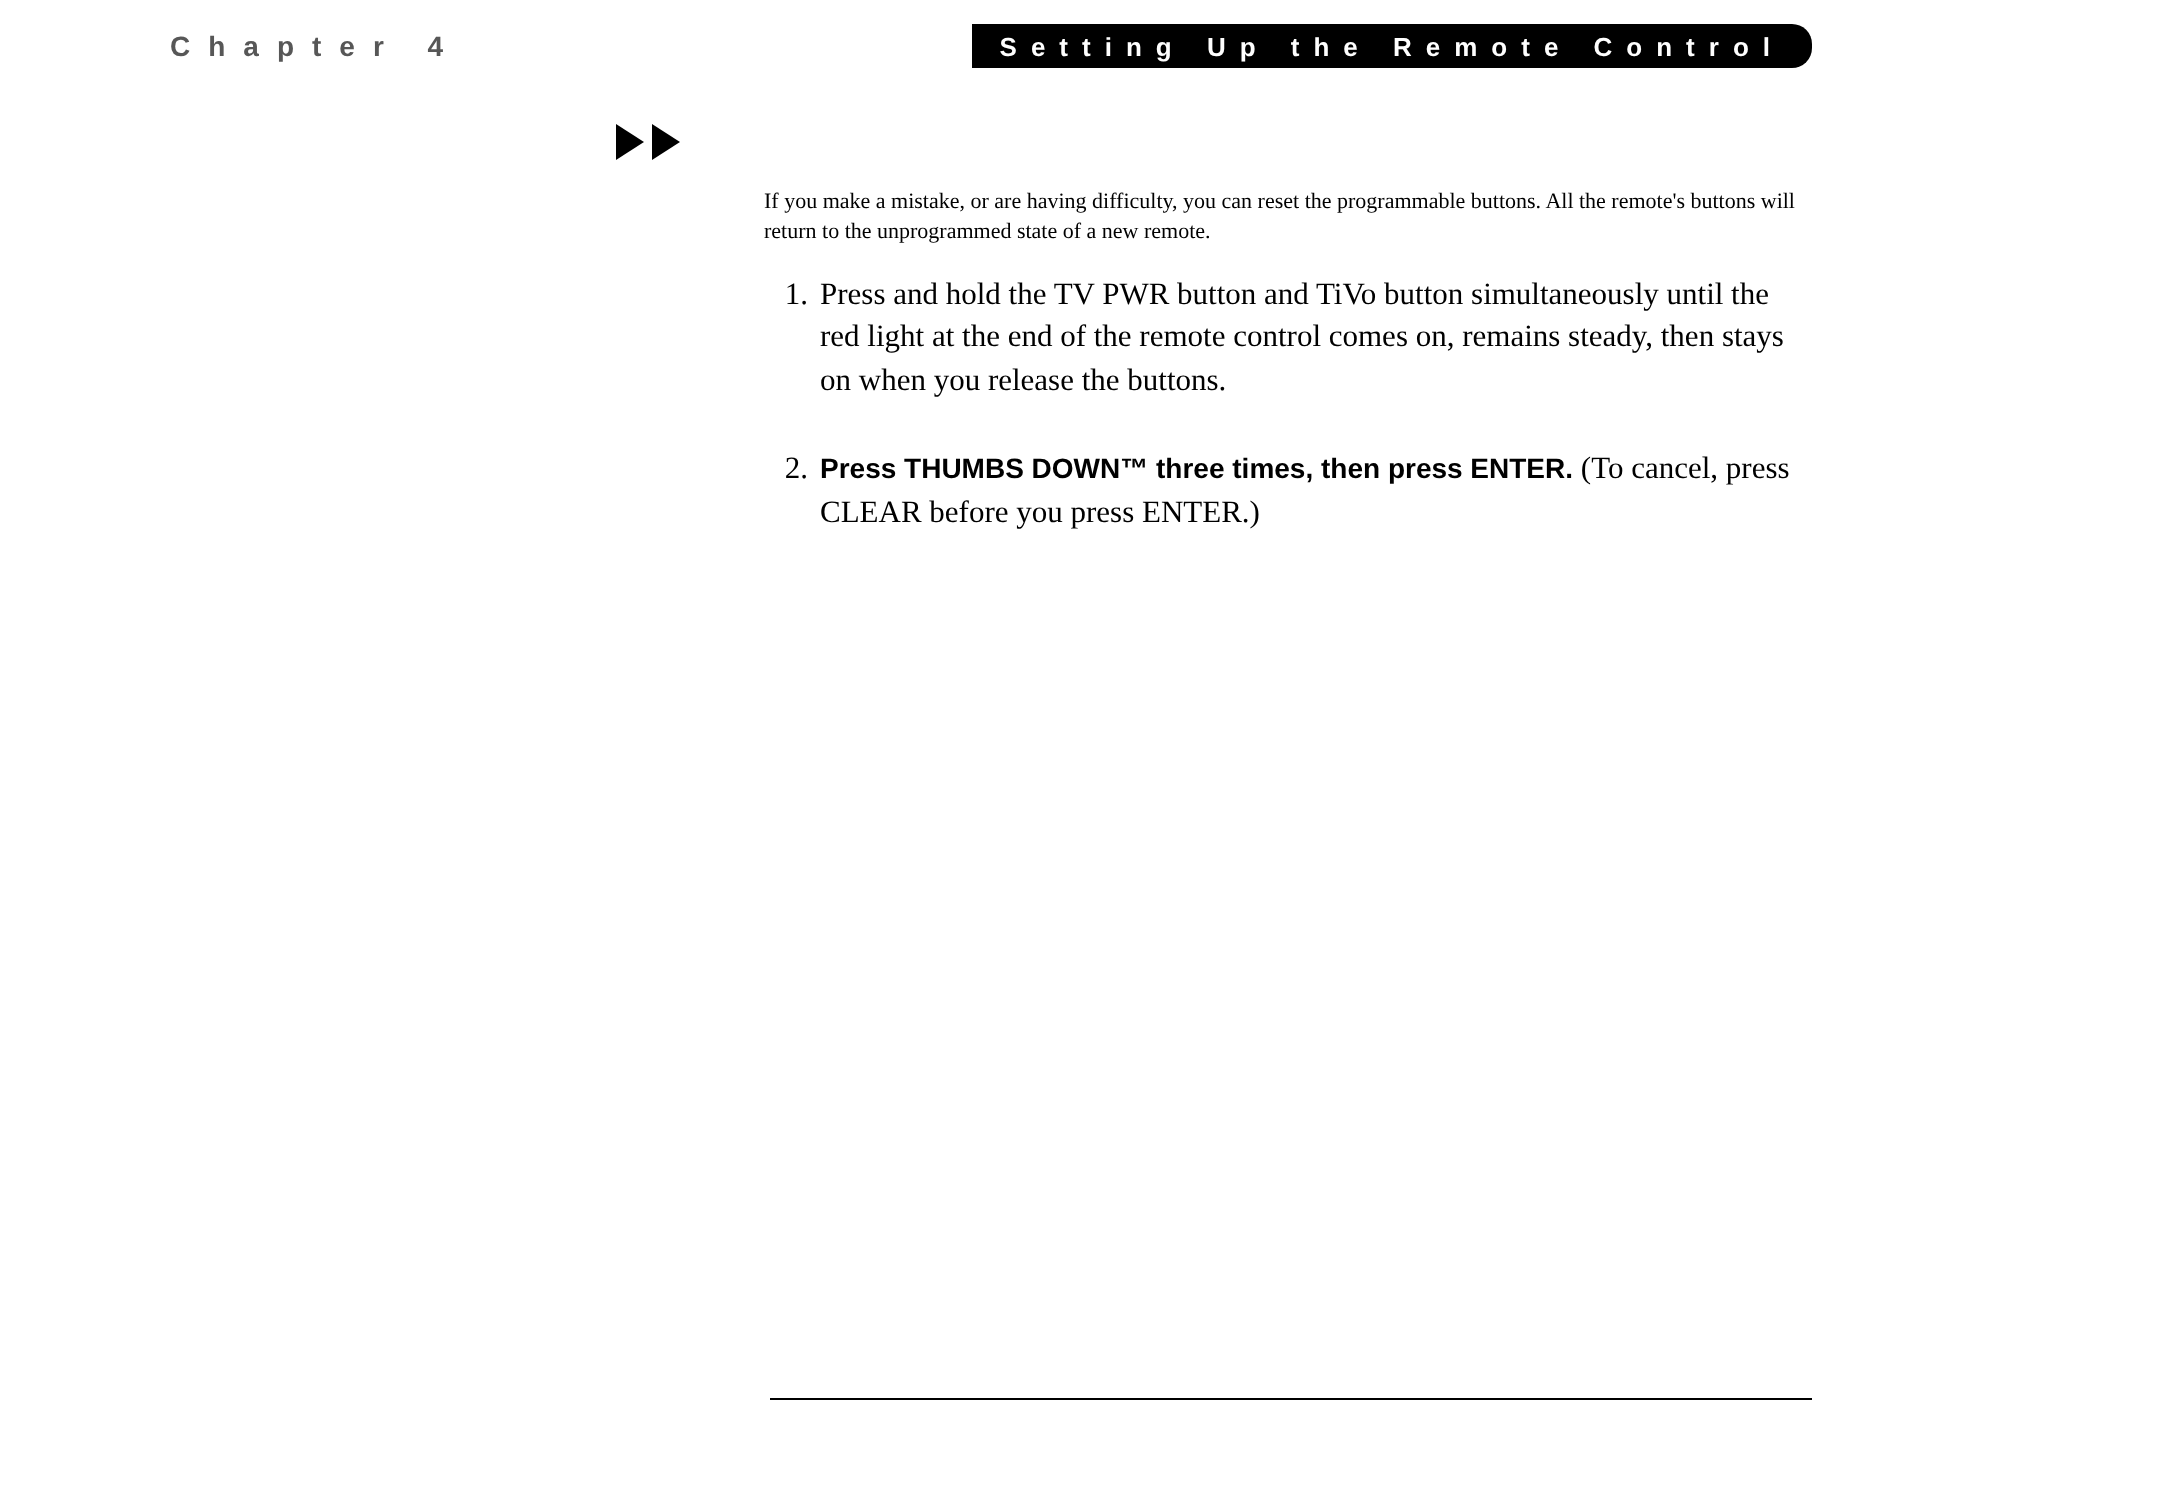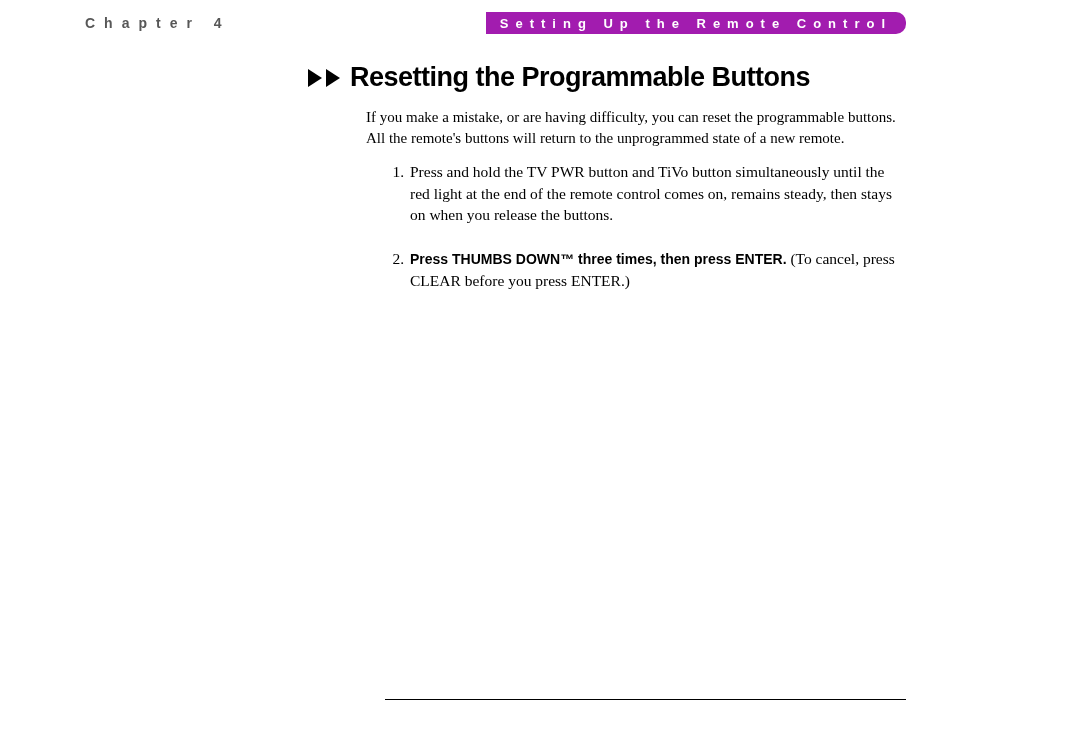--- a/index.html
+++ b/index.html
@@ -29,21 +29,21 @@
   .chapter-label {
     font-family: Verdana, Arial, sans-serif;
     font-weight: bold;
     font-size: 14px;
     color: #575757;
     letter-spacing: 9px;
     white-space: pre;
   }
   .header-bar {
     margin-left: auto;
-    background: #a21caf;
+    background: #000000;
     height: 22px;
     display: flex;
     align-items: center;
     padding: 0 14px 0 14px;
     border-top-right-radius: 10px;
     border-bottom-right-radius: 10px;
   }
   .header-bar-text {
     font-family: Verdana, Arial, sans-serif;
     font-weight: bold;
@@ -76,22 +76,22 @@
   }
   .heading-text {
     font-family: Verdana, Arial, sans-serif;
     font-weight: 800;
     font-size: 27px;
     color: #000;
     margin-left: 6px;
     letter-spacing: -0.5px;
   }
   .intro {
-    margin-left: 56px;
-    font-size: 15px;
+    margin-left: 72px;
+    font-size: 11px;
     line-height: 1.4;
     margin-bottom: 12px;
   }
   .steps {
     margin-left: 74px;
     font-size: 15.5px;
     line-height: 1.4;
   }
   .step {
     display: flex;
@@ -144,21 +144,20 @@
     <span class="chapter-label">Chapter 4</span>
     <div class="header-bar">
       <span class="header-bar-text">Setting Up the Remote Control</span>
     </div>
   </div>
 
   <div class="content">
     <div class="heading-row">
       <span class="tri"></span>
       <span class="tri"></span>
-      <span class="heading-text">Resetting the Programmable Buttons</span>
     </div>
 
     <div class="intro">If you make a mistake, or are having difficulty, you can reset the programmable buttons. All the remote's buttons will return to the unprogrammed state of a new remote.</div>
 
     <div class="steps">
 
       <div class="step">
         <div class="step-num">1.</div>
         <div class="step-body">
           <div class="step-para">Press and hold the TV PWR button and TiVo button simultaneously until the red light at the end of the remote control comes on, remains steady, then stays on when you release the buttons.</div>

